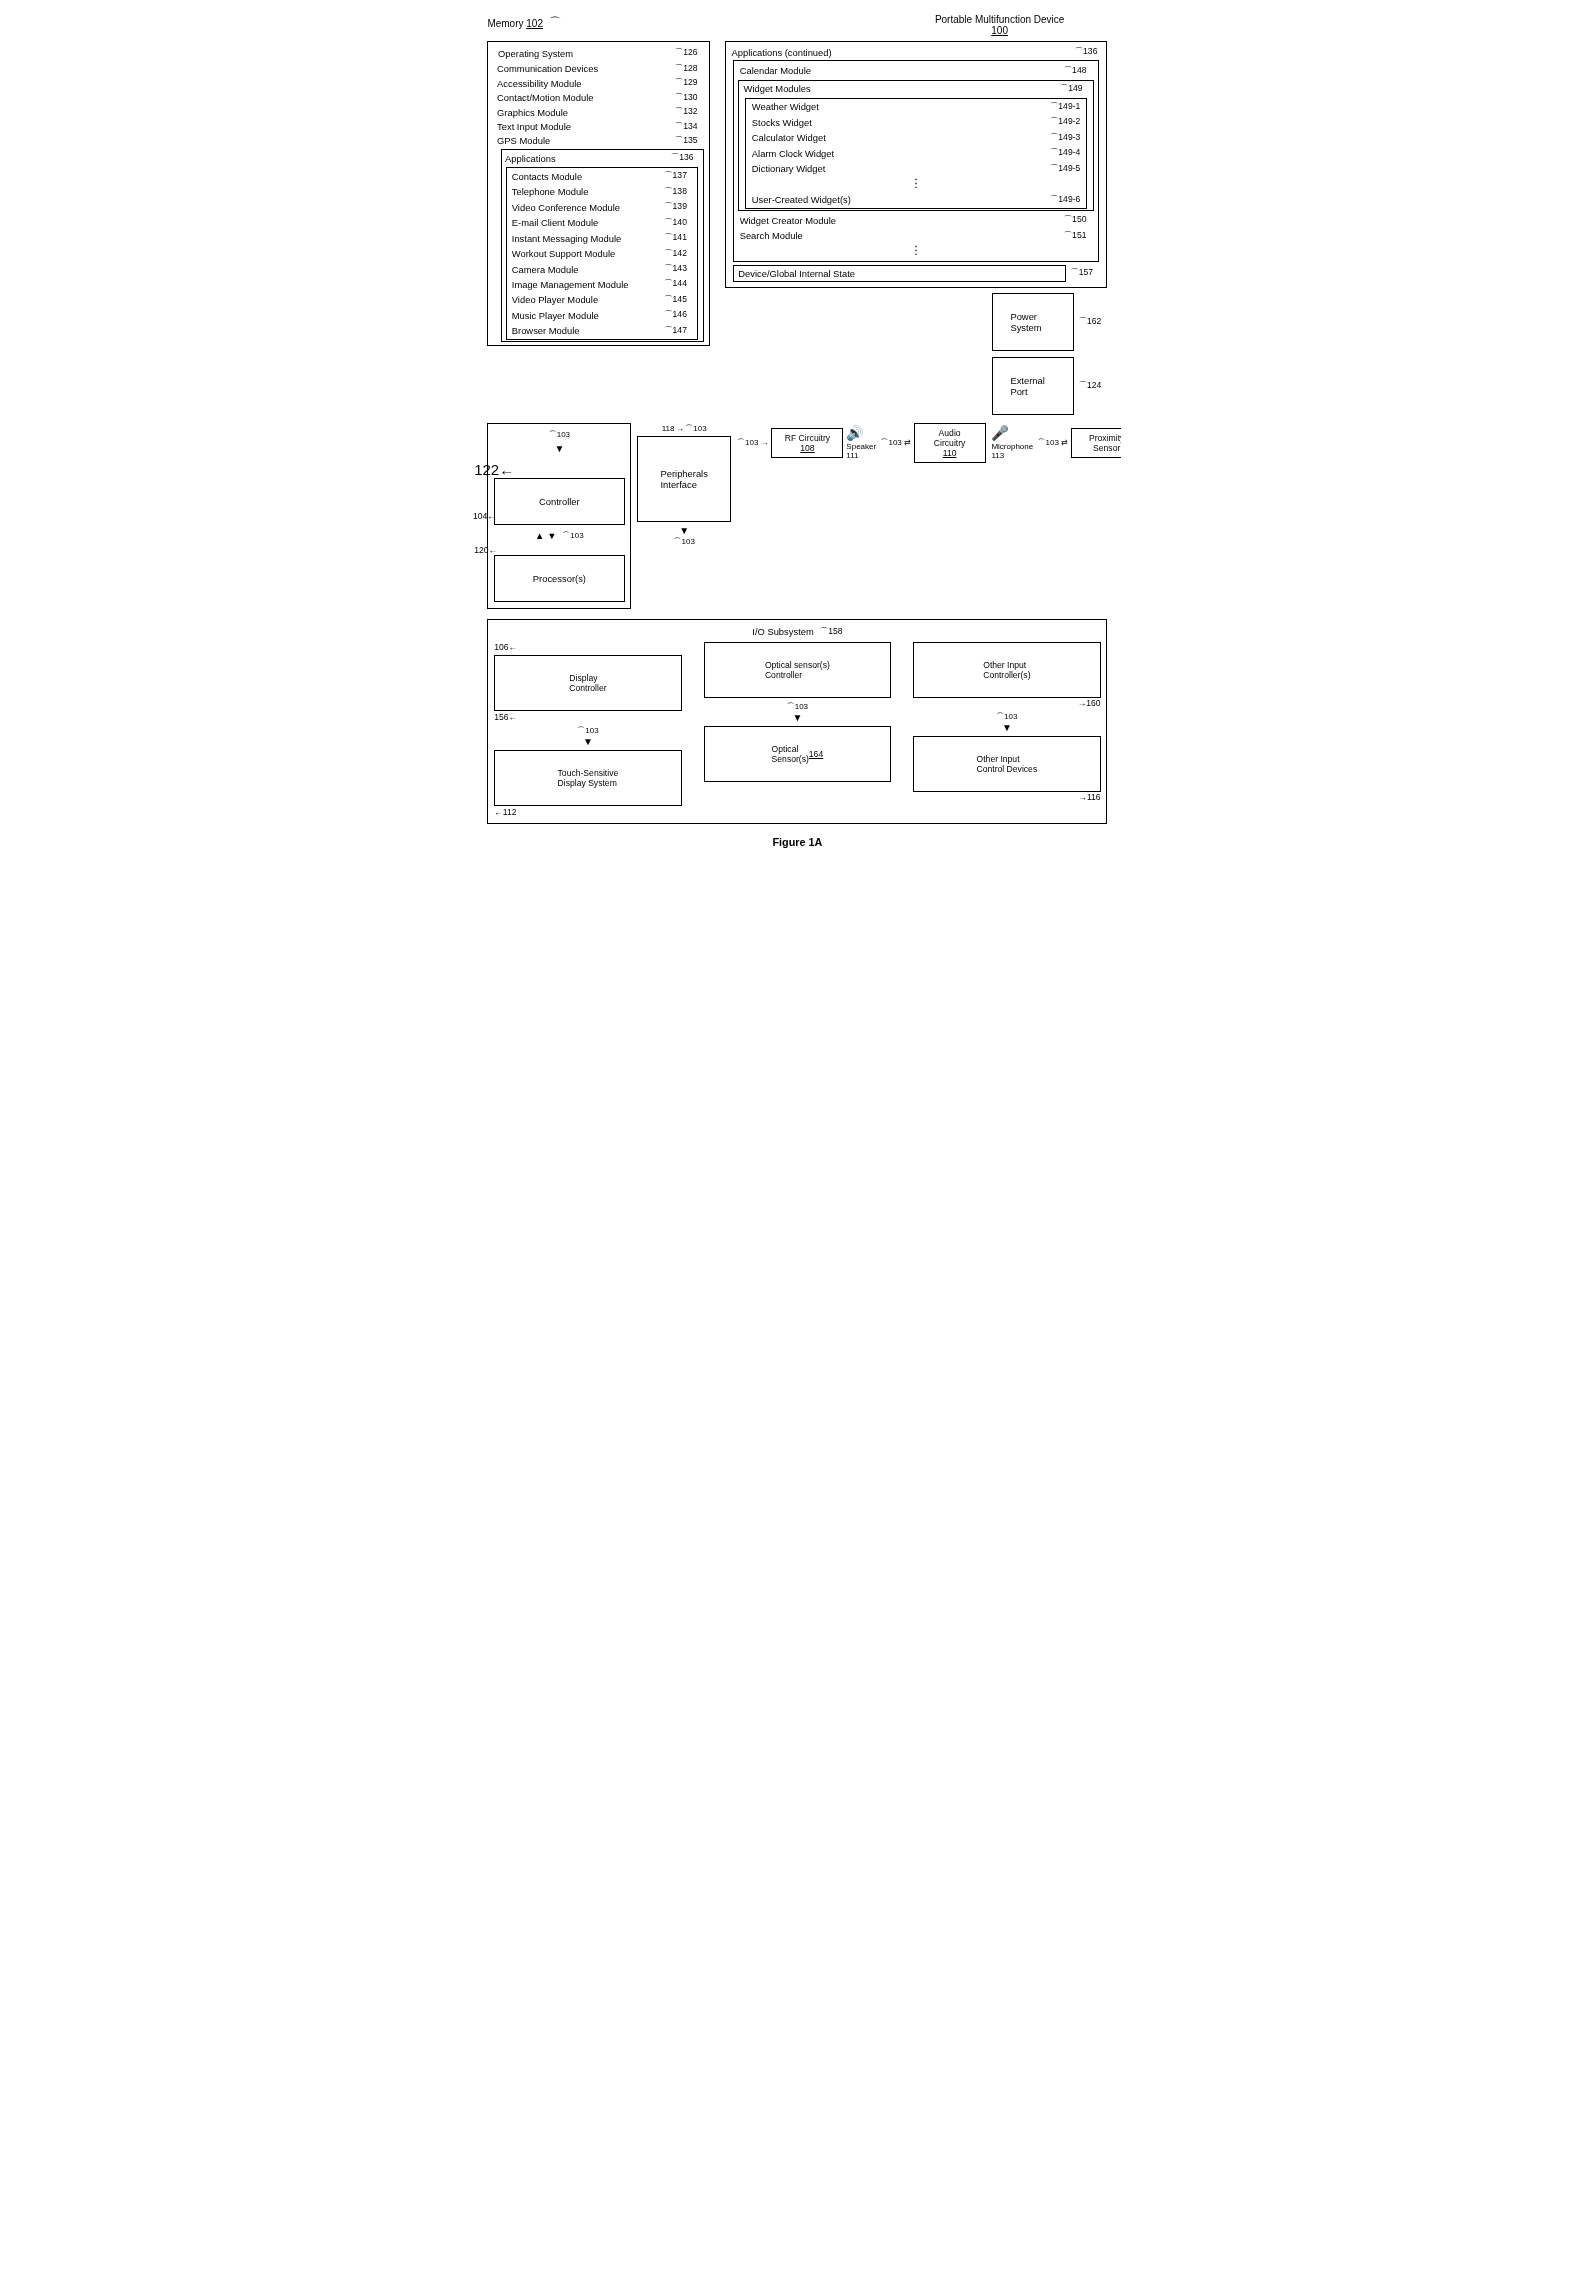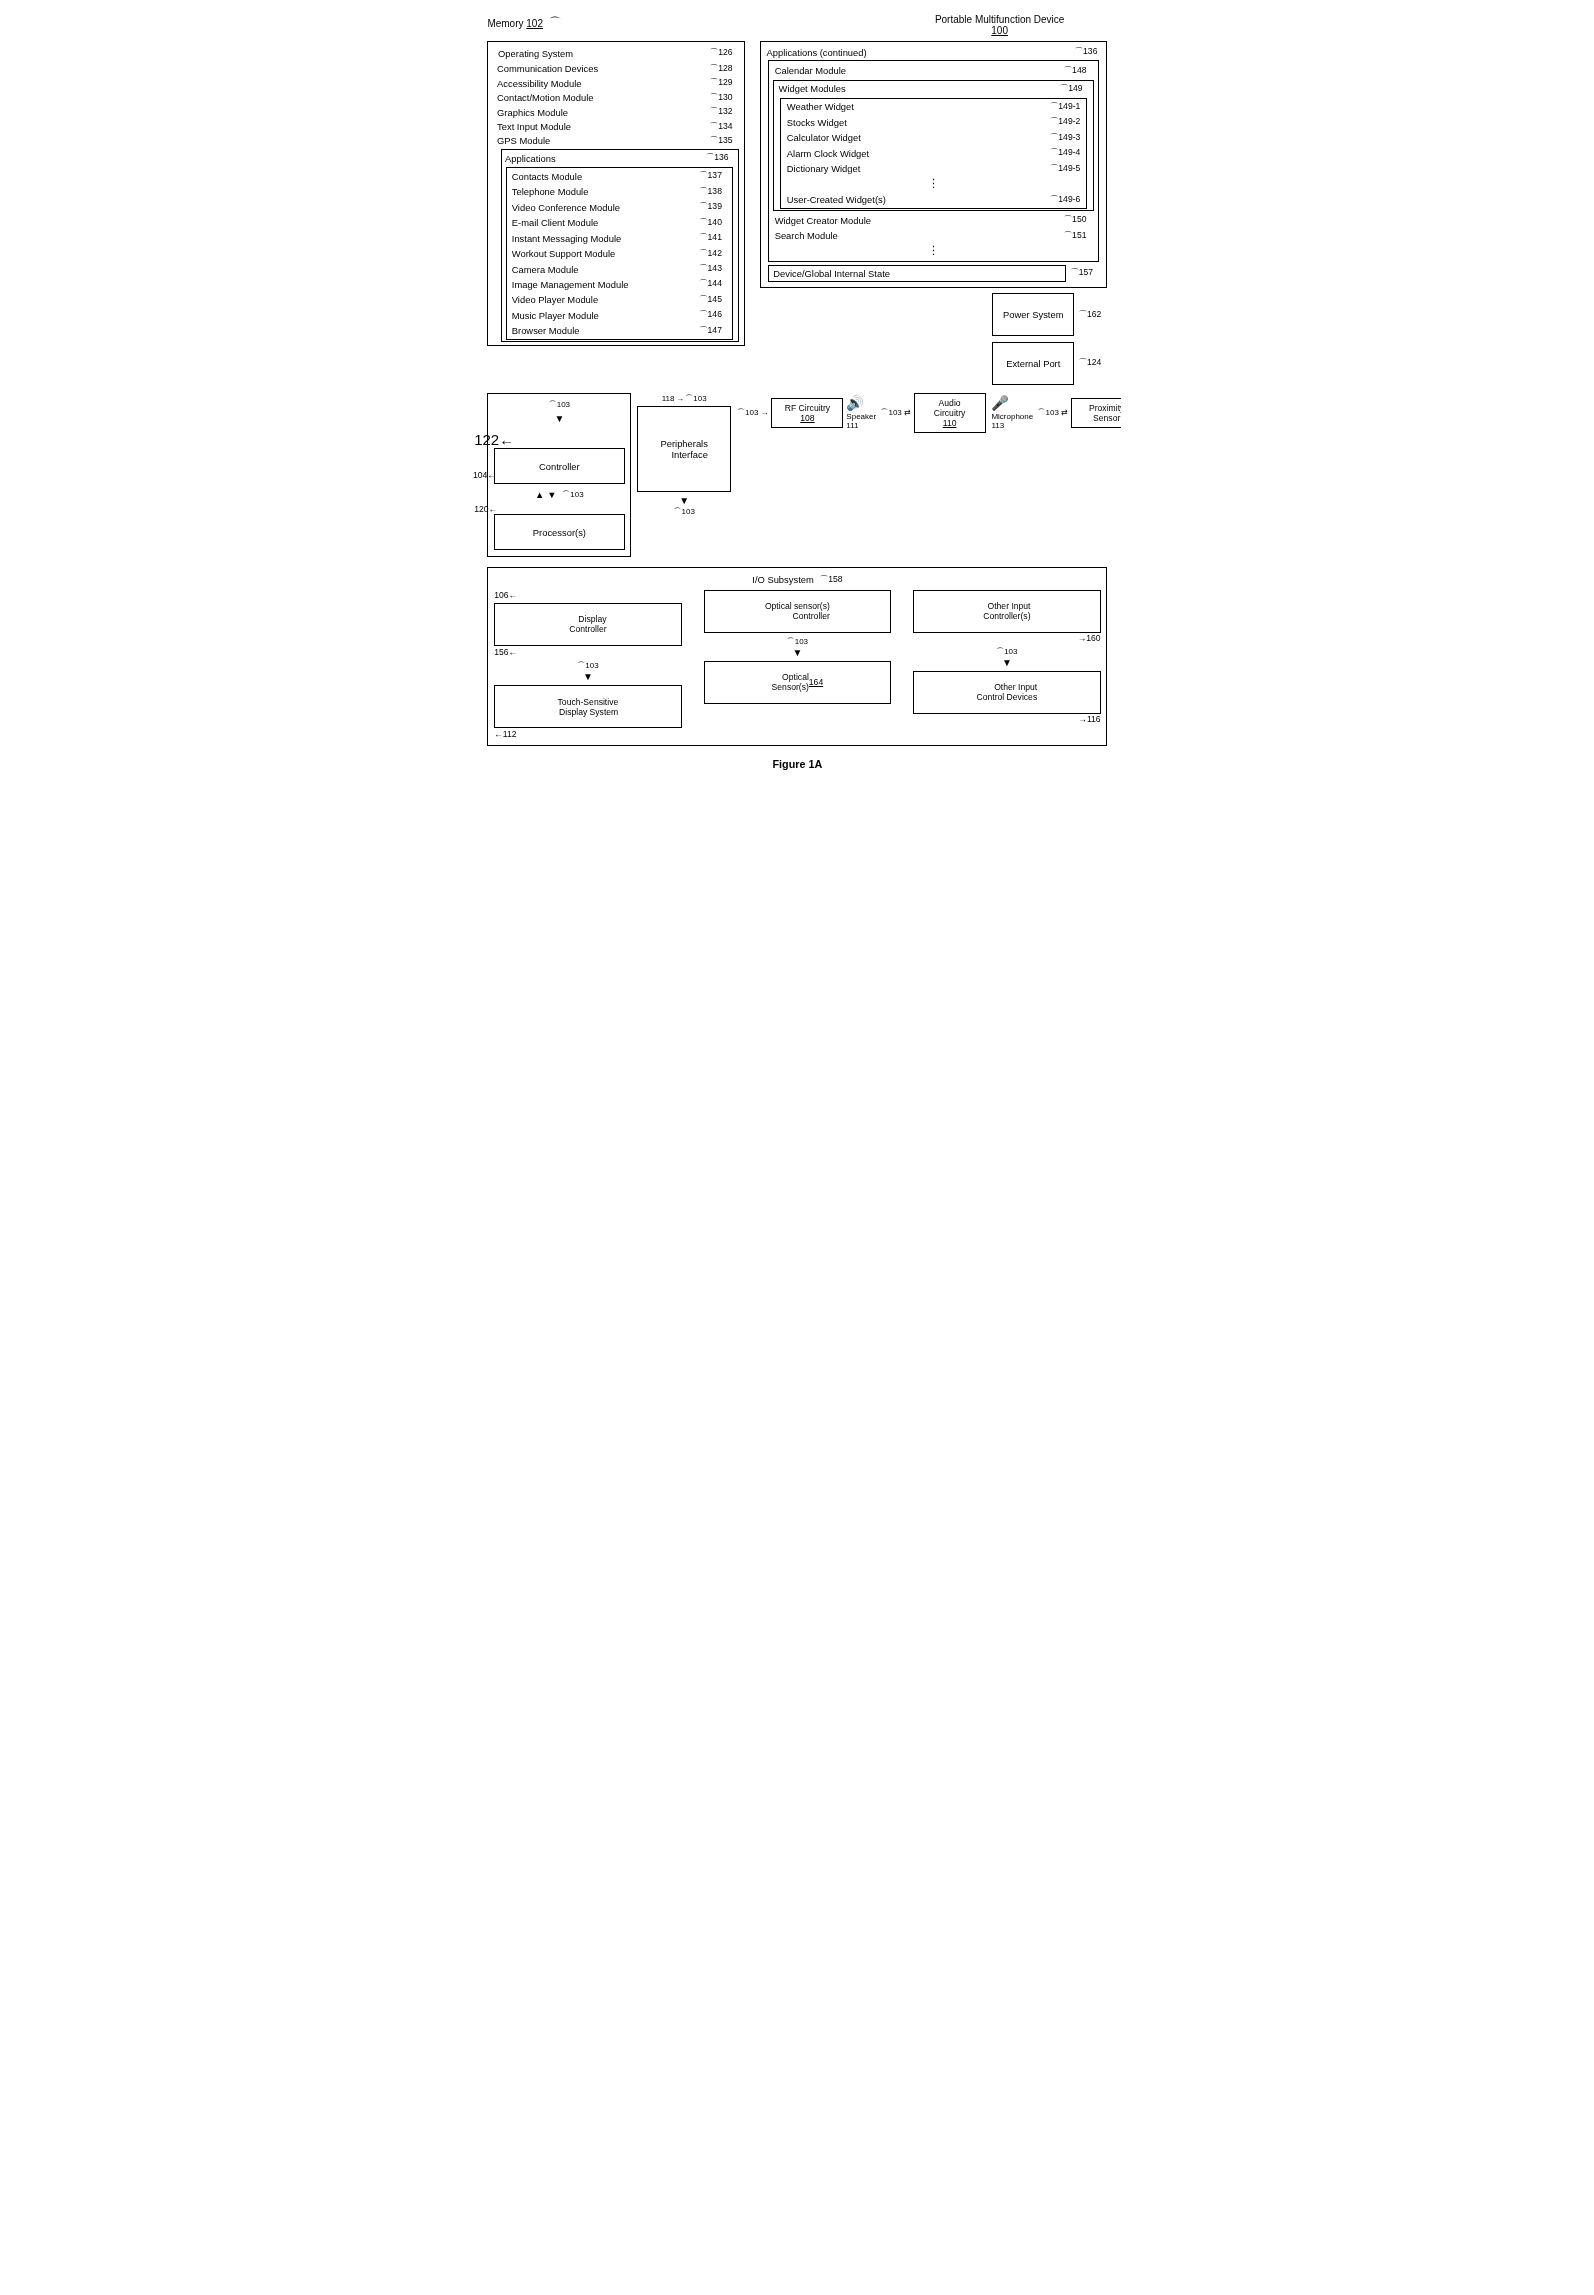--- a/index.html
+++ b/index.html
@@ -20,21 +20,21 @@
       padding: 2.9px 5.8px;
       background: #fff;
     }
     
     .top-section {
       display: flex;
       gap: 14.4px;
       margin-bottom: 7.2px;
     }
     .left-column {
-      width: 258px;
+      width: 223px;
       flex-shrink: 0;
     }
     .right-column {
       flex: 1;
     }
     .row-with-ref {
       display: flex;
       align-items: center;
       margin: 0.7px 0;
     }
@@ -46,22 +46,22 @@
     }
     .three-col {
       display: flex;
       gap: 22px;
     }
     .three-col > div {
       flex: 1;
     }
     .centered-box {
       border: 1.1px solid #000;
-      padding: 0;
-      text-align: right;
+      padding: 17px;
+      text-align: left;
       min-height: 43px;
       display: flex;
       align-items: center;
       justify-content: center;
     }
     .figure-caption {
       text-align: center;
       font-size: 10.8px;
       font-weight: bold;
       margin-top: 11.5px;

